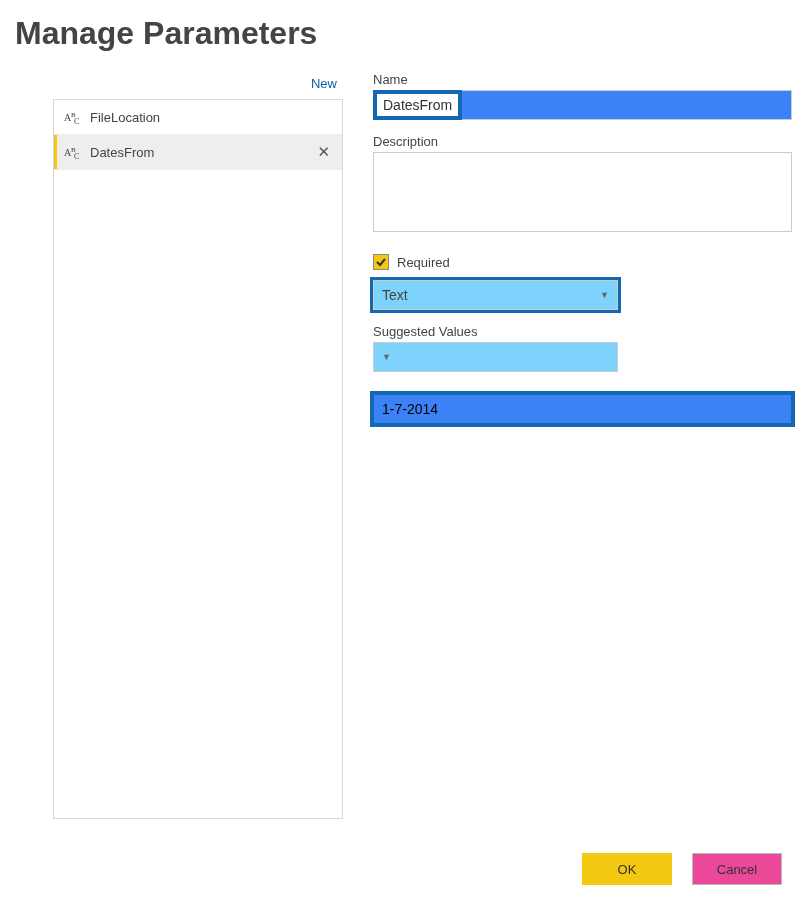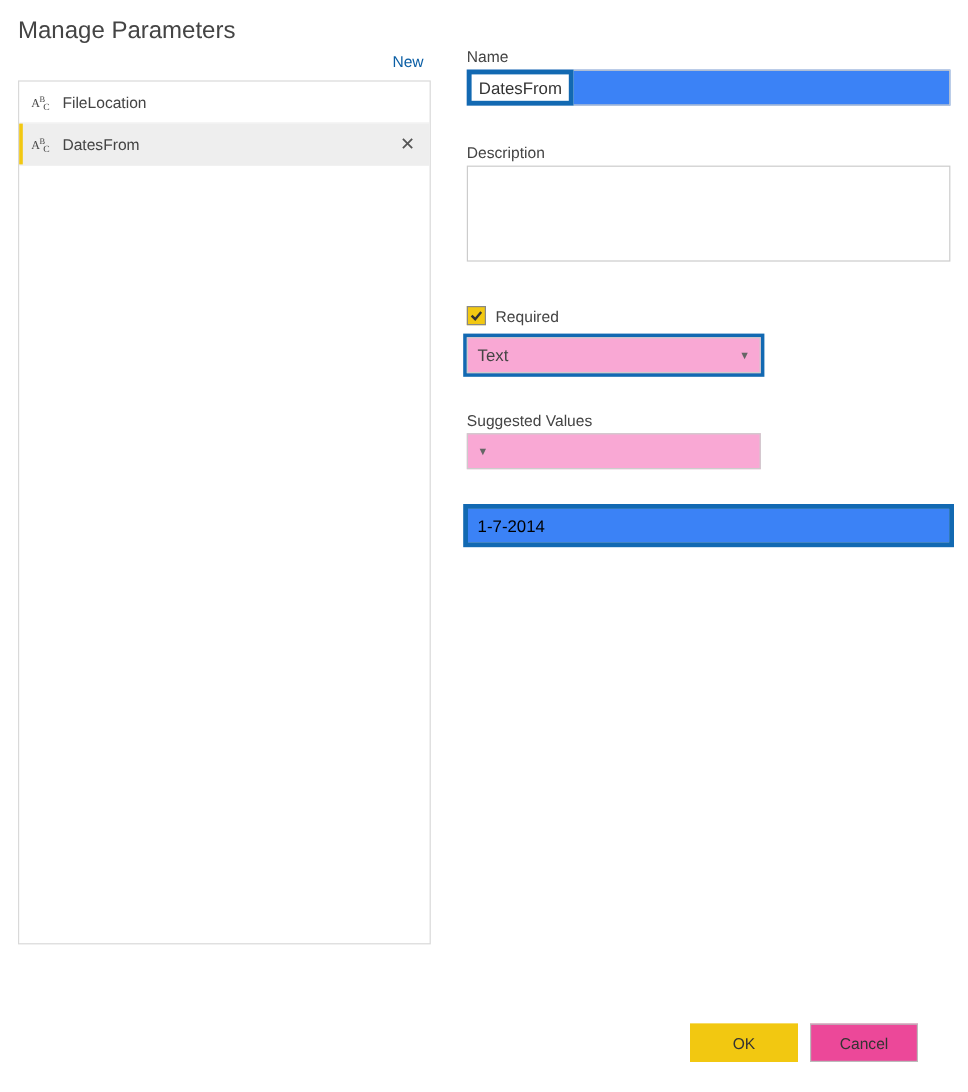--- a/index.html
+++ b/index.html
@@ -6,31 +6,32 @@
     body {
       font-family: "Segoe UI", Tahoma, sans-serif;
       background: #ffffff;
       color: #333333;
       width: 807px;
       height: 910px;
       padding: 15px;
       position: relative;
     }
     .dialog-title {
-      font-size: 20px;
-      font-weight: 400;
-      color: #444444;
-      margin-bottom: 2px;
+      font-size: 32px;
+      font-weight: 700;
+      color: #444444;
+      margin-bottom: 20px;
     }
     .main-row {
       display: flex;
       gap: 30px;
     }
     .left-panel {
-      width: 344px;
+      width: 290px;
+      margin-left: 38px;
     }
     .new-link {
       text-align: right;
       color: #0c5fa5;
       font-size: 13px;
       padding: 4px 6px 8px 0;
       cursor: pointer;
     }
     .param-list {
       border: 1px solid #d9d9d9;
@@ -71,21 +72,21 @@
     .delete-x {
       color: #555555;
       font-size: 15px;
       padding: 0 4px;
       cursor: pointer;
     }
     .right-panel {
       flex: 1;
       padding-top: 0px;
     }
-    .field-block { margin-bottom: 32px; }
+    .field-block { margin-bottom: 14px; }
     .field-label {
       font-size: 13px;
       color: #444444;
       margin-bottom: 3px;
     }
     .text-input {
       width: 100%;
       height: 30px;
       border: 1px solid #cccccc;
       padding: 0 8px;
@@ -129,21 +130,21 @@
       color: #444444;
     }
     .dropdown {
       width: 245px;
       height: 30px;
       border: 1px solid #cccccc;
       display: flex;
       align-items: center;
       padding: 12px 8px;
       font-size: 14px;
-      background: #f9a8d4;
+      background: #7dd3fc;
       cursor: pointer;
       position: relative;
     }
     .dropdown-text { flex: 1; color: #444444; }
     .dropdown-caret {
       color: #666666;
       font-size: 9px;
     }
     .highlight-blue {
       outline: 4px solid #1269b2;
@@ -170,23 +171,23 @@
       color: #333333;
     }
     .current-value-wrap {
       position: relative;
     }
     .current-value-wrap .text-input { width: 100%; }
     .type-wrap { display: inline-block; }
     .button-row {
       position: absolute;
       bottom: 25px;
-      right: 42px;
-      display: flex;
-      gap: 10px;
+      right: 25px;
+      display: flex;
+      gap: 20px;
     }
     .btn {
       min-width: 90px;
       height: 32px;
       border: 1px solid #bbbbbb;
       background: #ec4899;
       font-size: 13px;
       font-family: inherit;
       cursor: pointer;
       color: #333333;

